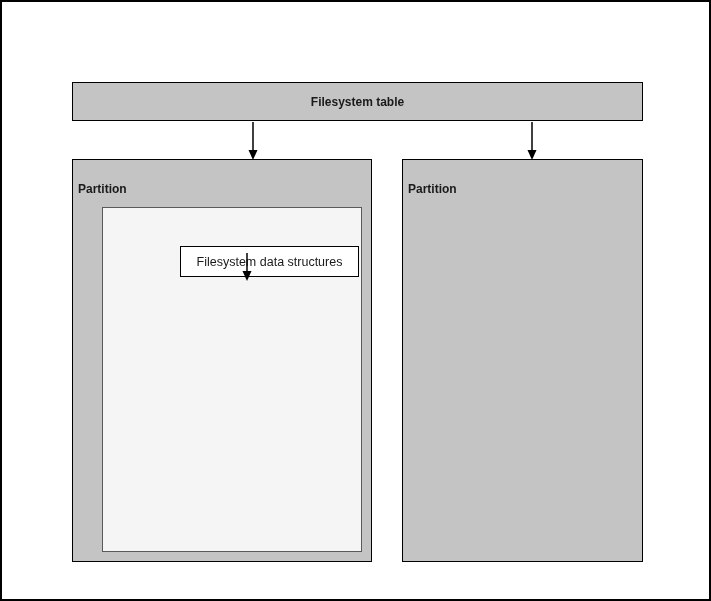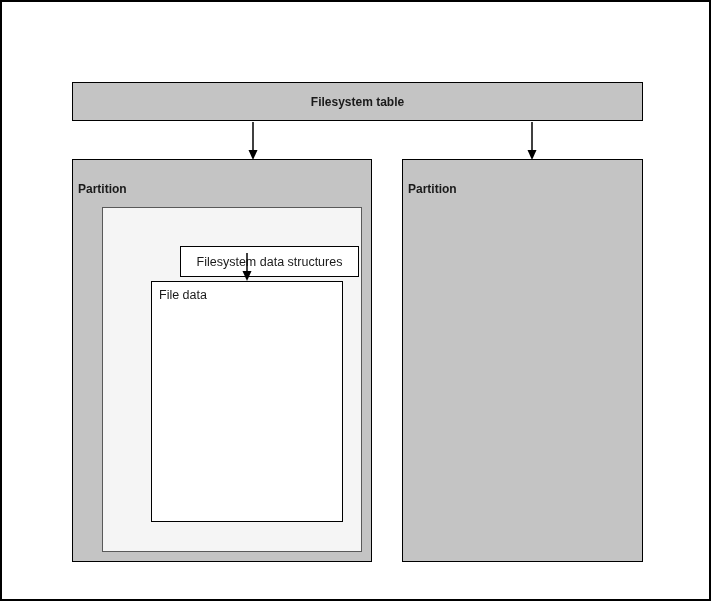--- a/index.html
+++ b/index.html
@@ -127,23 +127,20 @@
   <div class="node partition partition-right">
     <span class="label">Partition</span>
   </div>
 
   <div class="node inner-area"></div>
 
   <div class="node fs-structures">
     <span class="label">Filesystem data structures</span>
   </div>
 
-  <div class="node file-data">
-    <span class="label">File data</span>
-  </div>
 
   <svg class="arrow-layer" viewBox="0 0 711 601" xmlns="http://www.w3.org/2000/svg">
     <g stroke="#000000" fill="#000000">
       <line x1="251" y1="120" x2="251" y2="148" stroke-width="1.5"></line>
       <polygon points="246.5,148 255.5,148 251,158" stroke="none"></polygon>
     </g>
     <g stroke="#000000" fill="#000000">
       <line x1="530" y1="120" x2="530" y2="148" stroke-width="1.5"></line>
       <polygon points="525.5,148 534.5,148 530,158" stroke="none"></polygon>
     </g>

